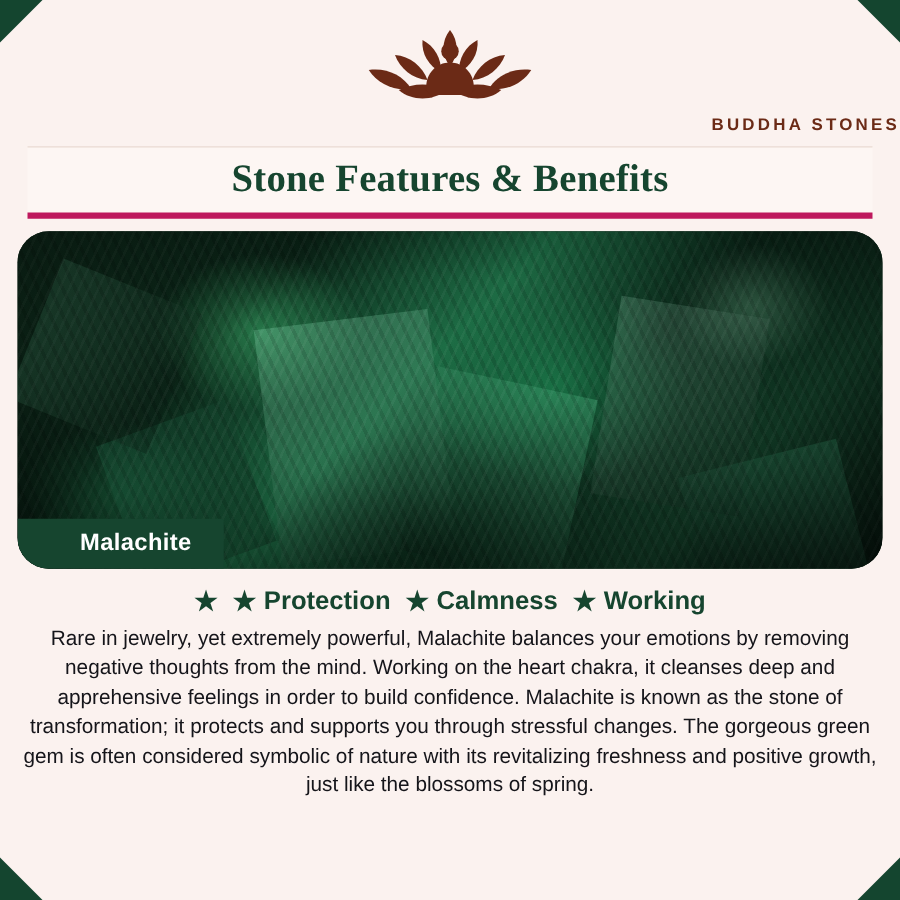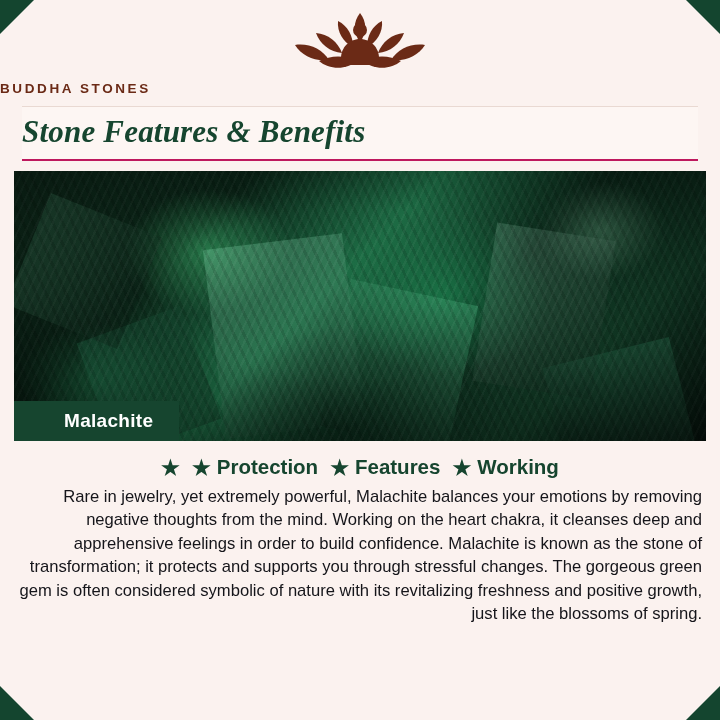--- a/index.html
+++ b/index.html
@@ -45,60 +45,61 @@
     border-right: 34px solid transparent;
   }
   .corner.br {
     bottom: 0; right: 0;
     border-bottom: 34px solid #14452f;
     border-left: 34px solid transparent;
   }
 
   
   .brand {
-    padding-top: 5px;
-    text-align: left;
+    padding-top: 16px;
+    text-align: right;
   }
   .brand-logo {
     display: block;
     margin: 0 auto;
   }
   .brand-name {
     margin-top: 2px;
     font-size: 13.5px;
     letter-spacing: 2.6px;
     color: #6b2a16;
     font-weight: 700;
   }
 
   
   .title-bar {
     margin: 10px 22px 0 22px;
     background: #fdf6f3;
+    text-align: center;
     padding: 7px 0 9px 0;
     border-top: 1px solid #e9d9d2;
-    border-bottom: 2px solid #be185d;
-    font-style: italic;
+    border-bottom: 5px solid #be185d;
   }
   .title-bar h1 {
     margin: 0;
     font-family: "Liberation Serif", serif;
     font-size: 31px;
     font-weight: 700;
     color: #16452f;
     letter-spacing: 0.2px;
   }
 
   
   .hero {
     position: relative;
     margin: 10px 14px 0 14px;
     height: 270px;
     overflow: hidden;
     background: #0b1a10;
+    border-radius: 25px;
   }
   .hero-art {
     position: absolute;
     inset: 0;
     background:
       radial-gradient(ellipse 120px 90px at 28% 30%, rgba(60,180,110,0.55), rgba(0,0,0,0) 70%),
       radial-gradient(ellipse 150px 110px at 62% 46%, rgba(30,140,85,0.65), rgba(0,0,0,0) 72%),
       radial-gradient(ellipse 90px 70px at 85% 22%, rgba(120,190,150,0.35), rgba(0,0,0,0) 70%),
       radial-gradient(ellipse 110px 80px at 12% 78%, rgba(40,150,95,0.4), rgba(0,0,0,0) 72%),
       radial-gradient(ellipse 200px 120px at 50% 88%, rgba(10,40,25,0.9), rgba(0,0,0,0) 70%),
@@ -168,21 +169,21 @@
     font-size: 21px;
     line-height: 1;
   }
 
   
   .description {
     margin: 6px 18px 0 18px;
     font-size: 16.6px;
     line-height: 1.41;
     color: #15151a;
-    text-align: right;
+    text-align: center;
   }
 </style>
 </head>
 <body>
 
 <div class="page">
 
   <div class="corner tl"></div>
   <div class="corner tr"></div>
   <div class="corner bl"></div>
@@ -234,21 +235,21 @@
   <div class="benefits">
     <div class="benefit">
       <span class="star">★</span>
     </div>
     <div class="benefit">
       <span class="star">★</span>
       <span>Protection</span>
     </div>
     <div class="benefit">
       <span class="star">★</span>
-      <span>Features</span>
+      <span>Calmness</span>
     </div>
     <div class="benefit">
       <span class="star">★</span>
       <span>Working</span>
     </div>
   </div>
 
   <div class="description">Rare in jewelry, yet extremely powerful, Malachite balances your emotions by removing negative thoughts from the mind. Working on the heart chakra, it cleanses deep and apprehensive feelings in order to build confidence. Malachite is known as the stone of transformation; it protects and supports you through stressful changes. The gorgeous green gem is often considered symbolic of nature with its revitalizing freshness and positive growth, just like the blossoms of spring.</div>
 
 </div>

